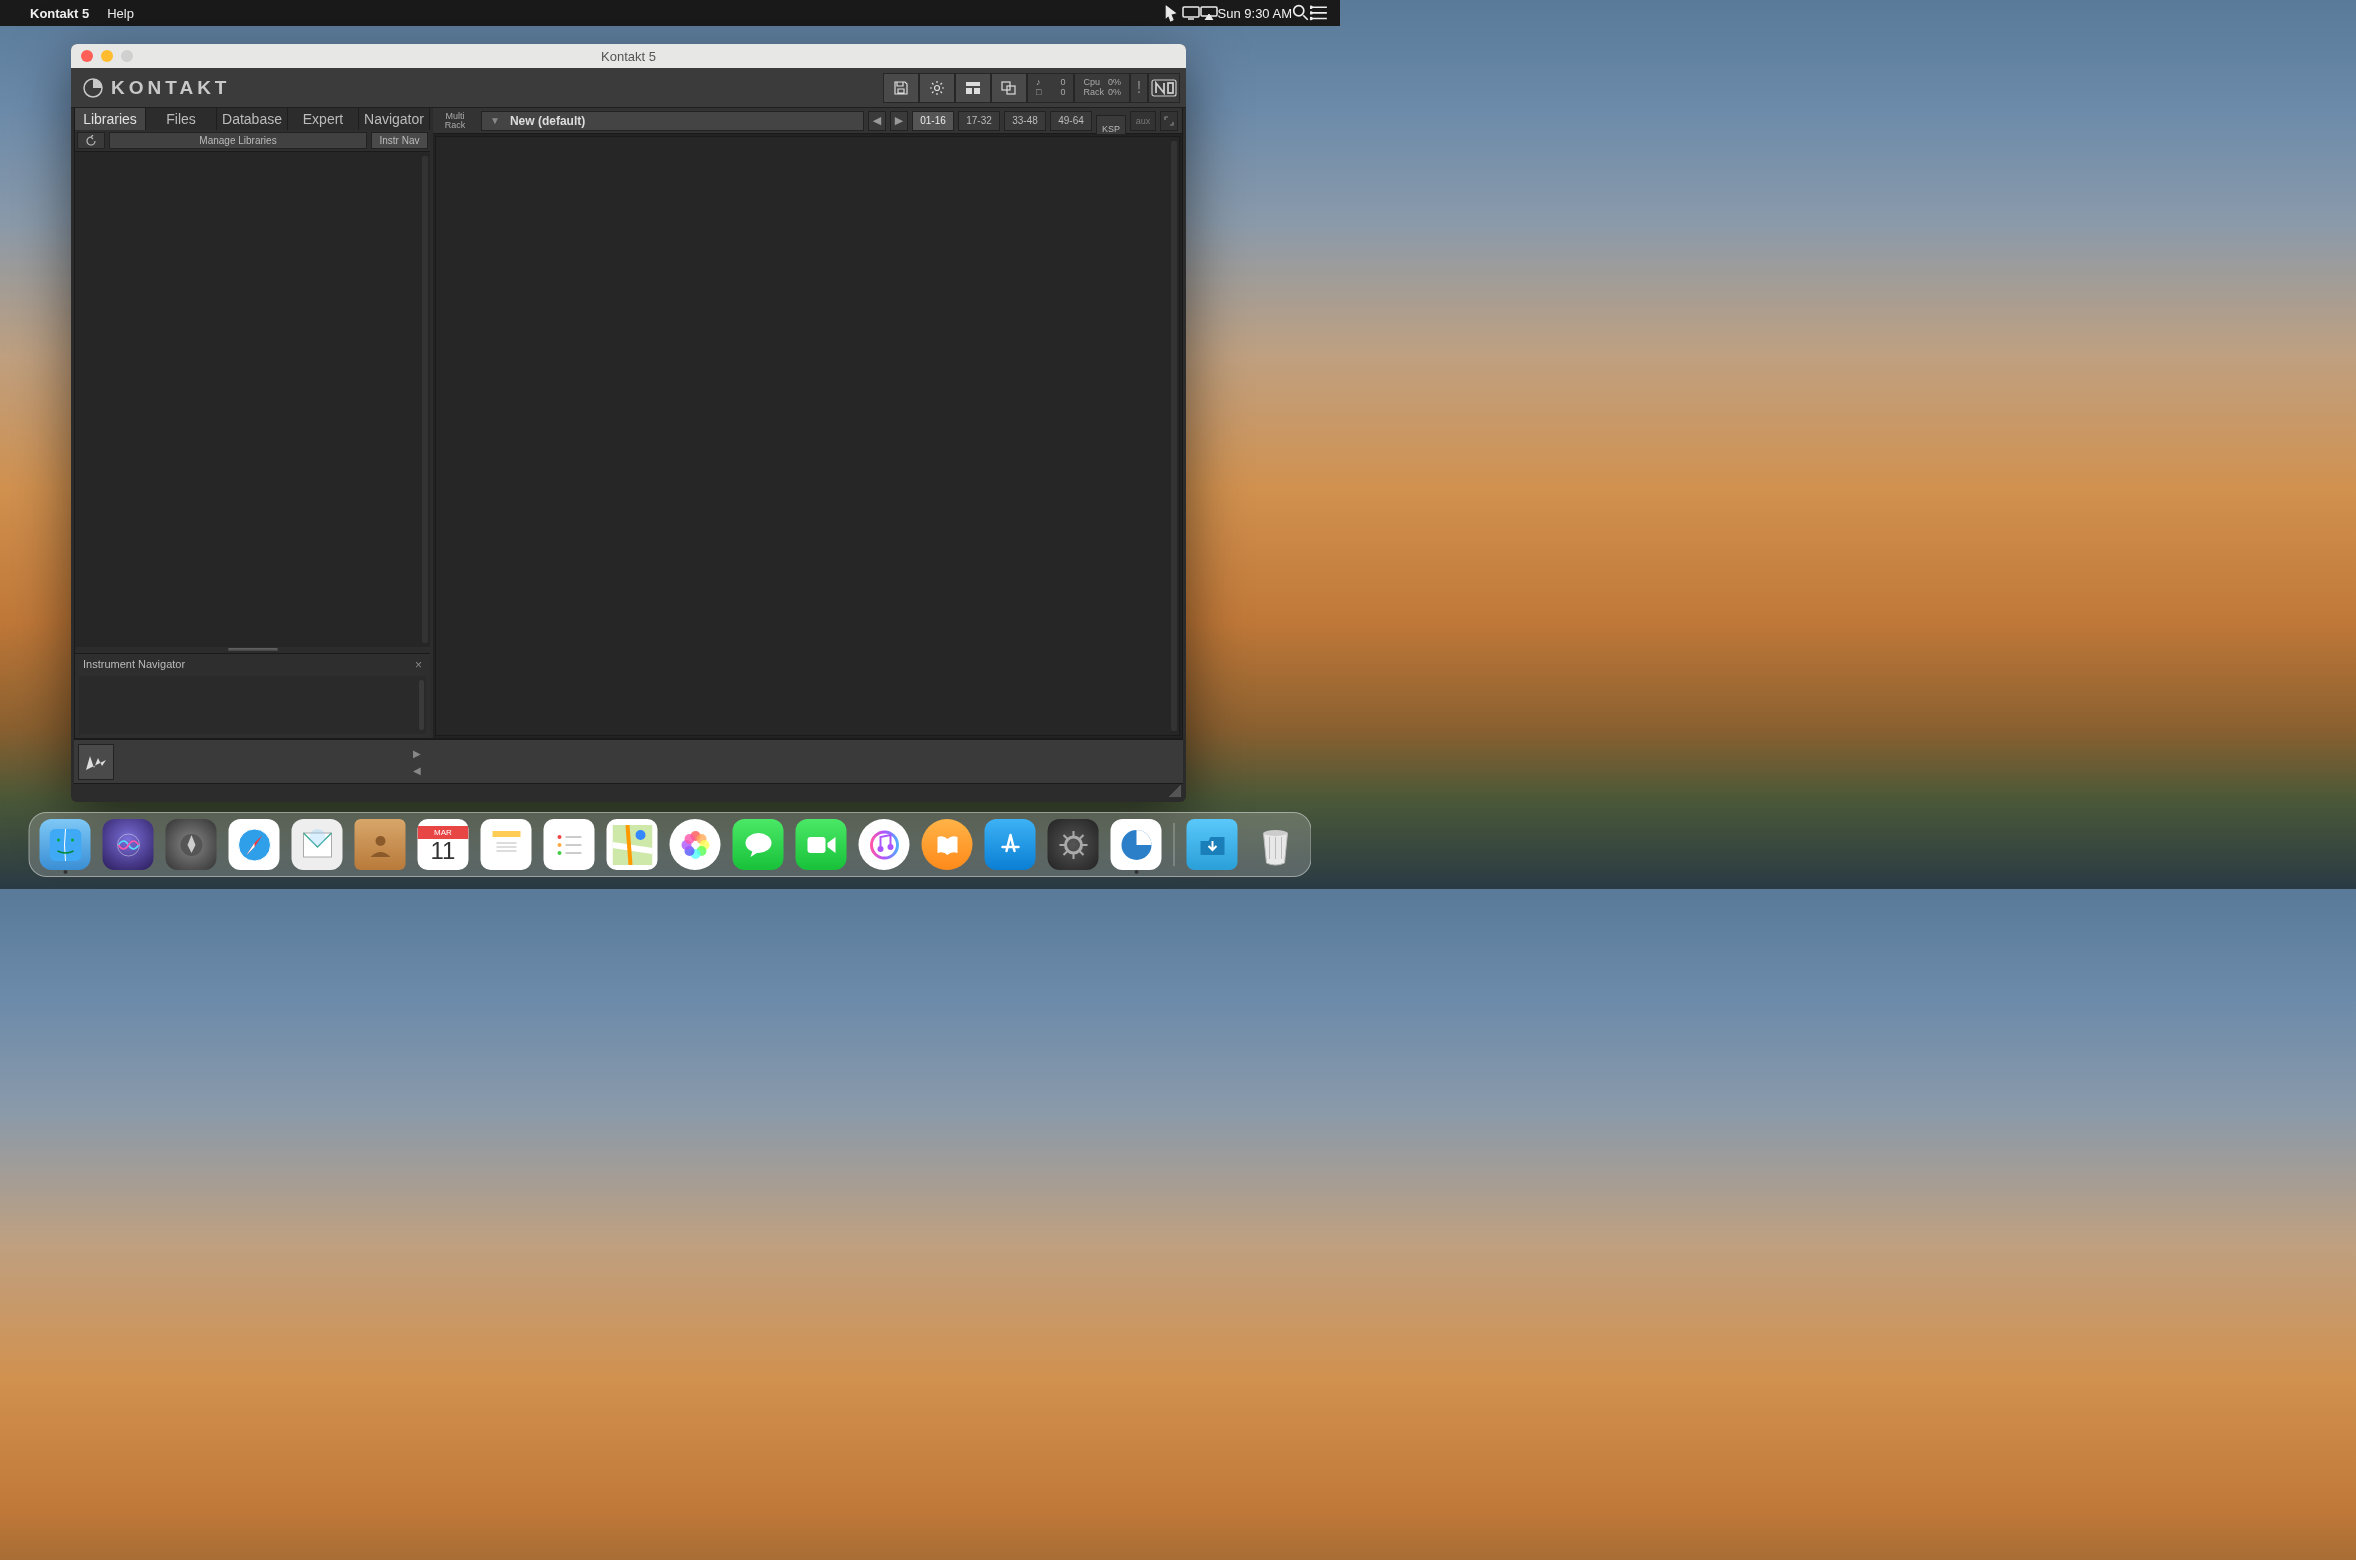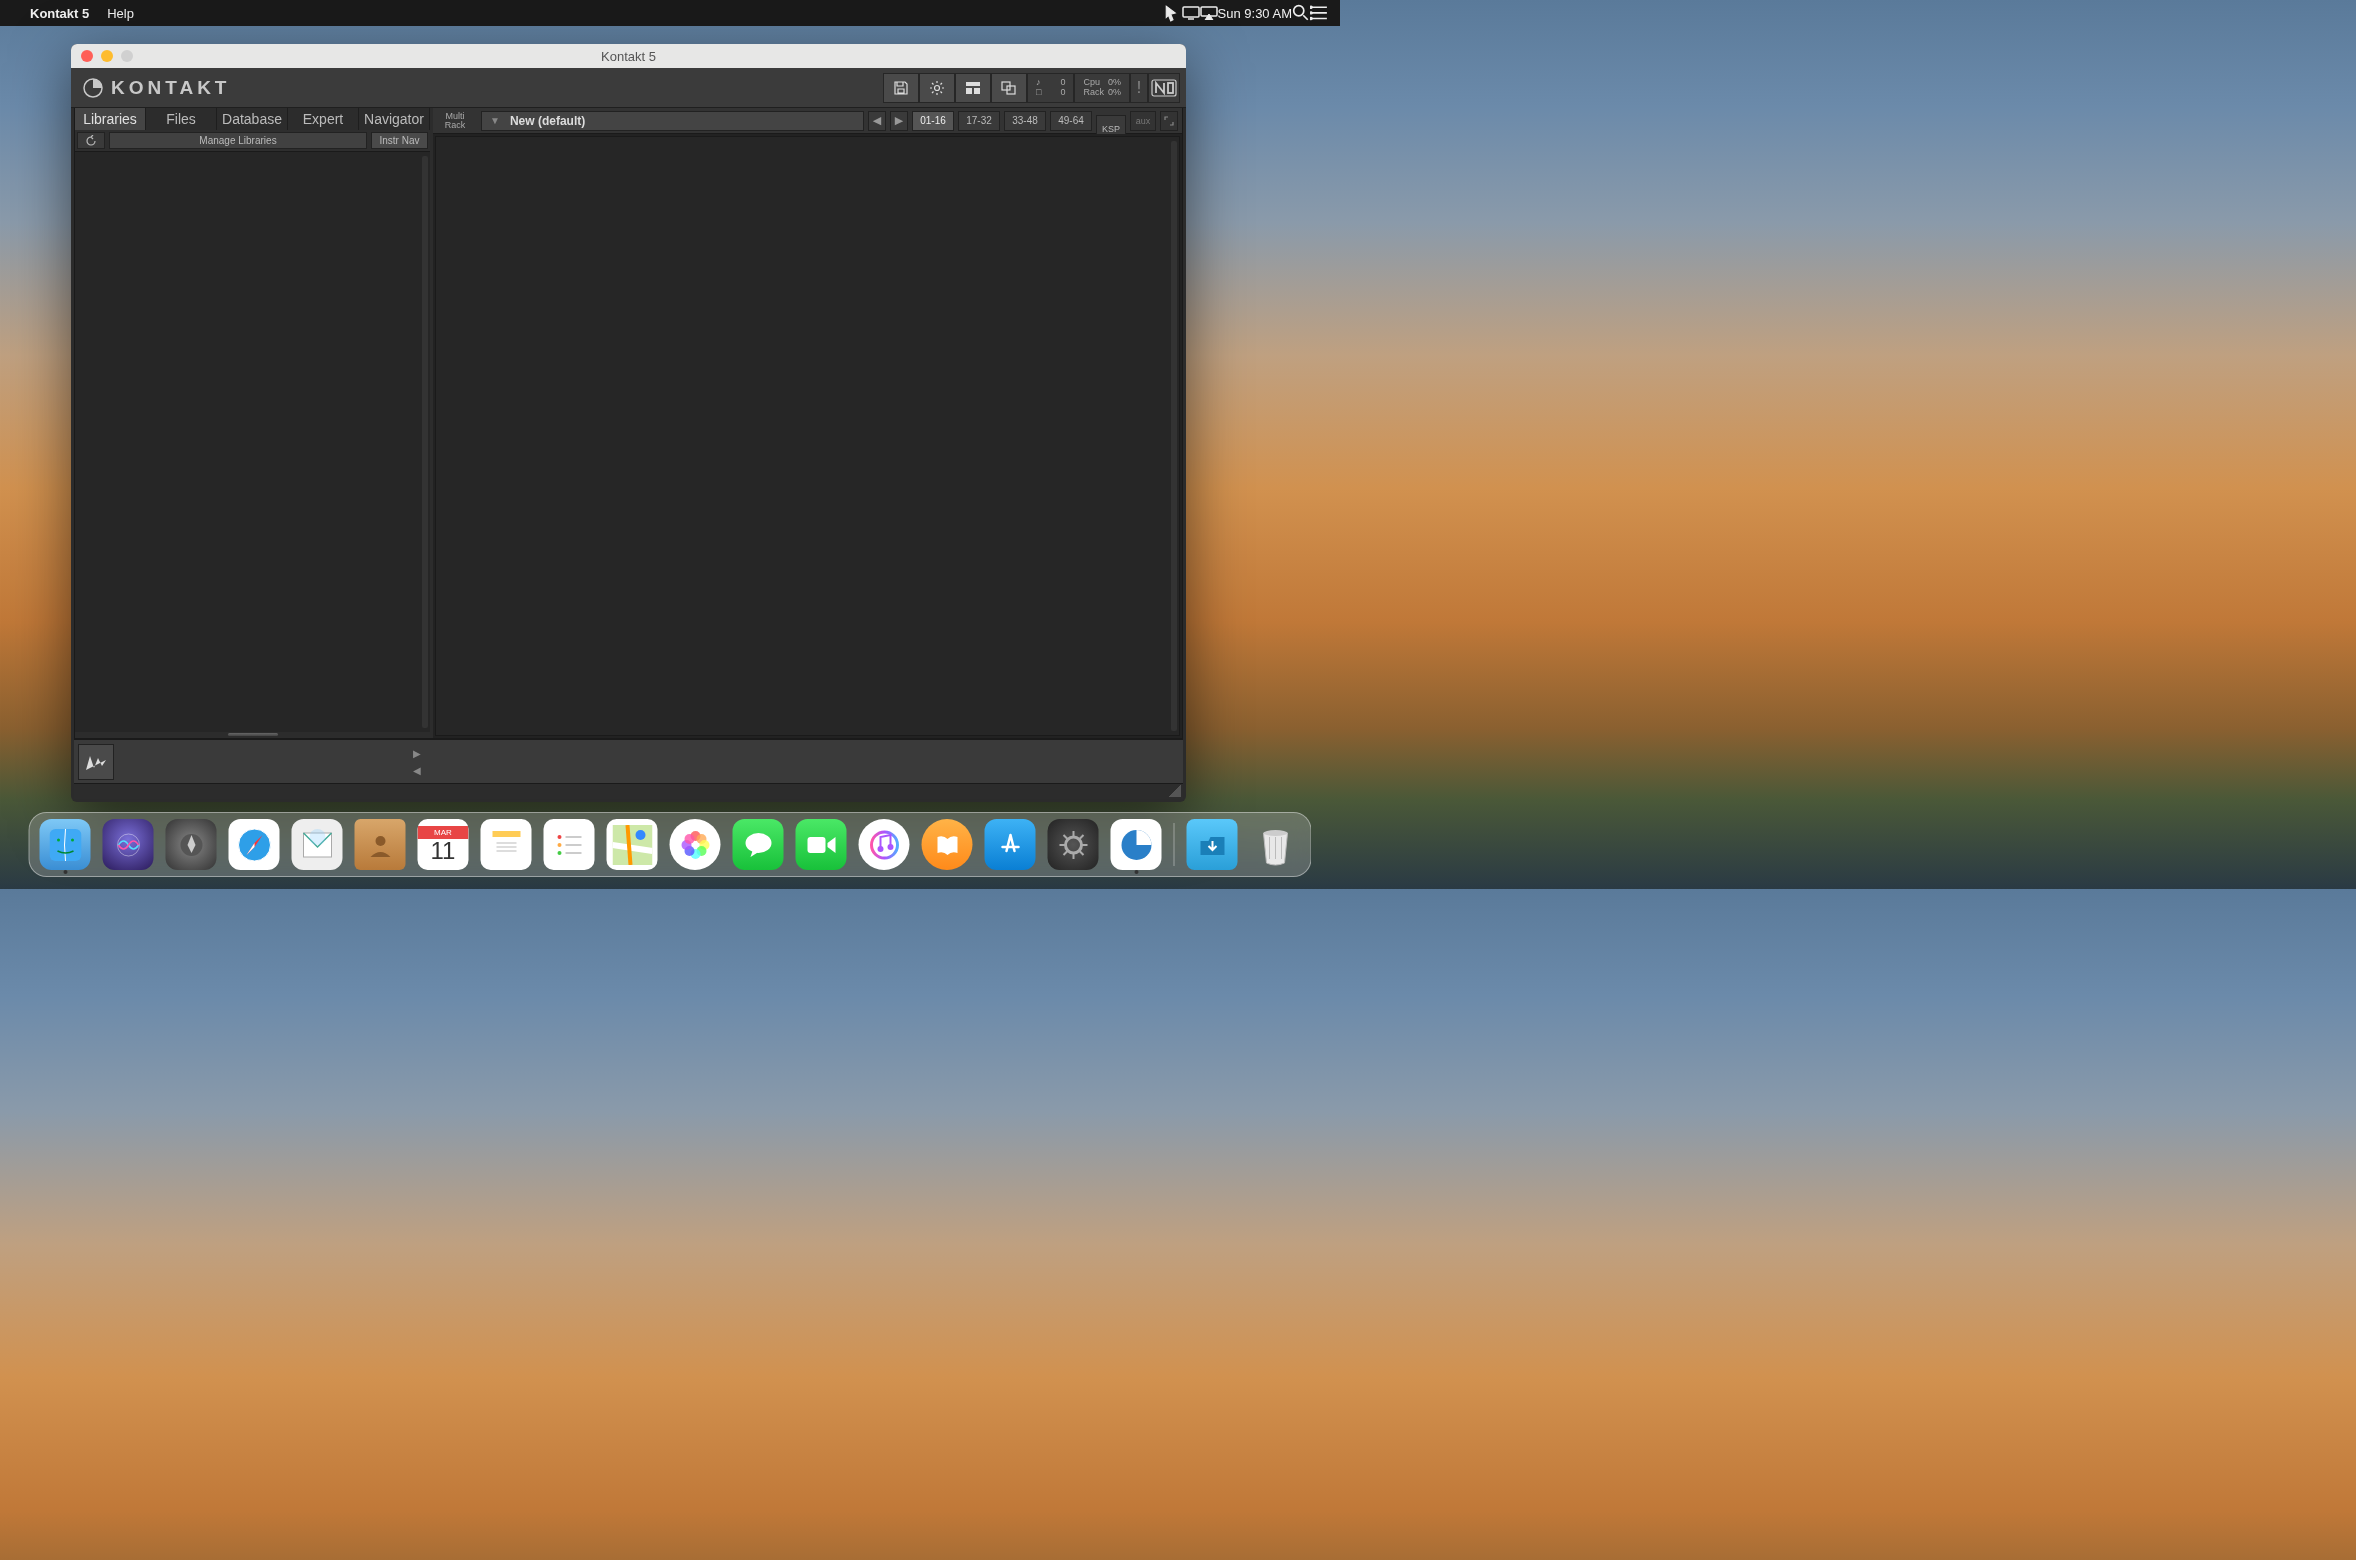--- a/index.html
+++ b/index.html
@@ -536,20 +536,27 @@
         </div>
         <div class="manage-btn">
             <span>Manage Libraries</span>
           </div>
         <div class="instrnav-btn">
             <span>Instr Nav</span>
           </div>
       </div>
       <div class="library-area"></div>
       <div class="drag-handle"></div>
+      <div class="instr-nav">
+        <div class="instr-nav-header">
+          <span>Instrument Navigator</span>
+          <span class="instr-nav-close">×</span>
+        </div>
+        <div class="instr-nav-body"></div>
+      </div>
     </div>
 
     <div class="k-main">
       <div class="rack-top">
         <div class="rack-label">
           <div>Multi</div>
           <div>Rack</div>
         </div>
         <div class="rack-dropdown">
           <span class="chev">▼</span>

